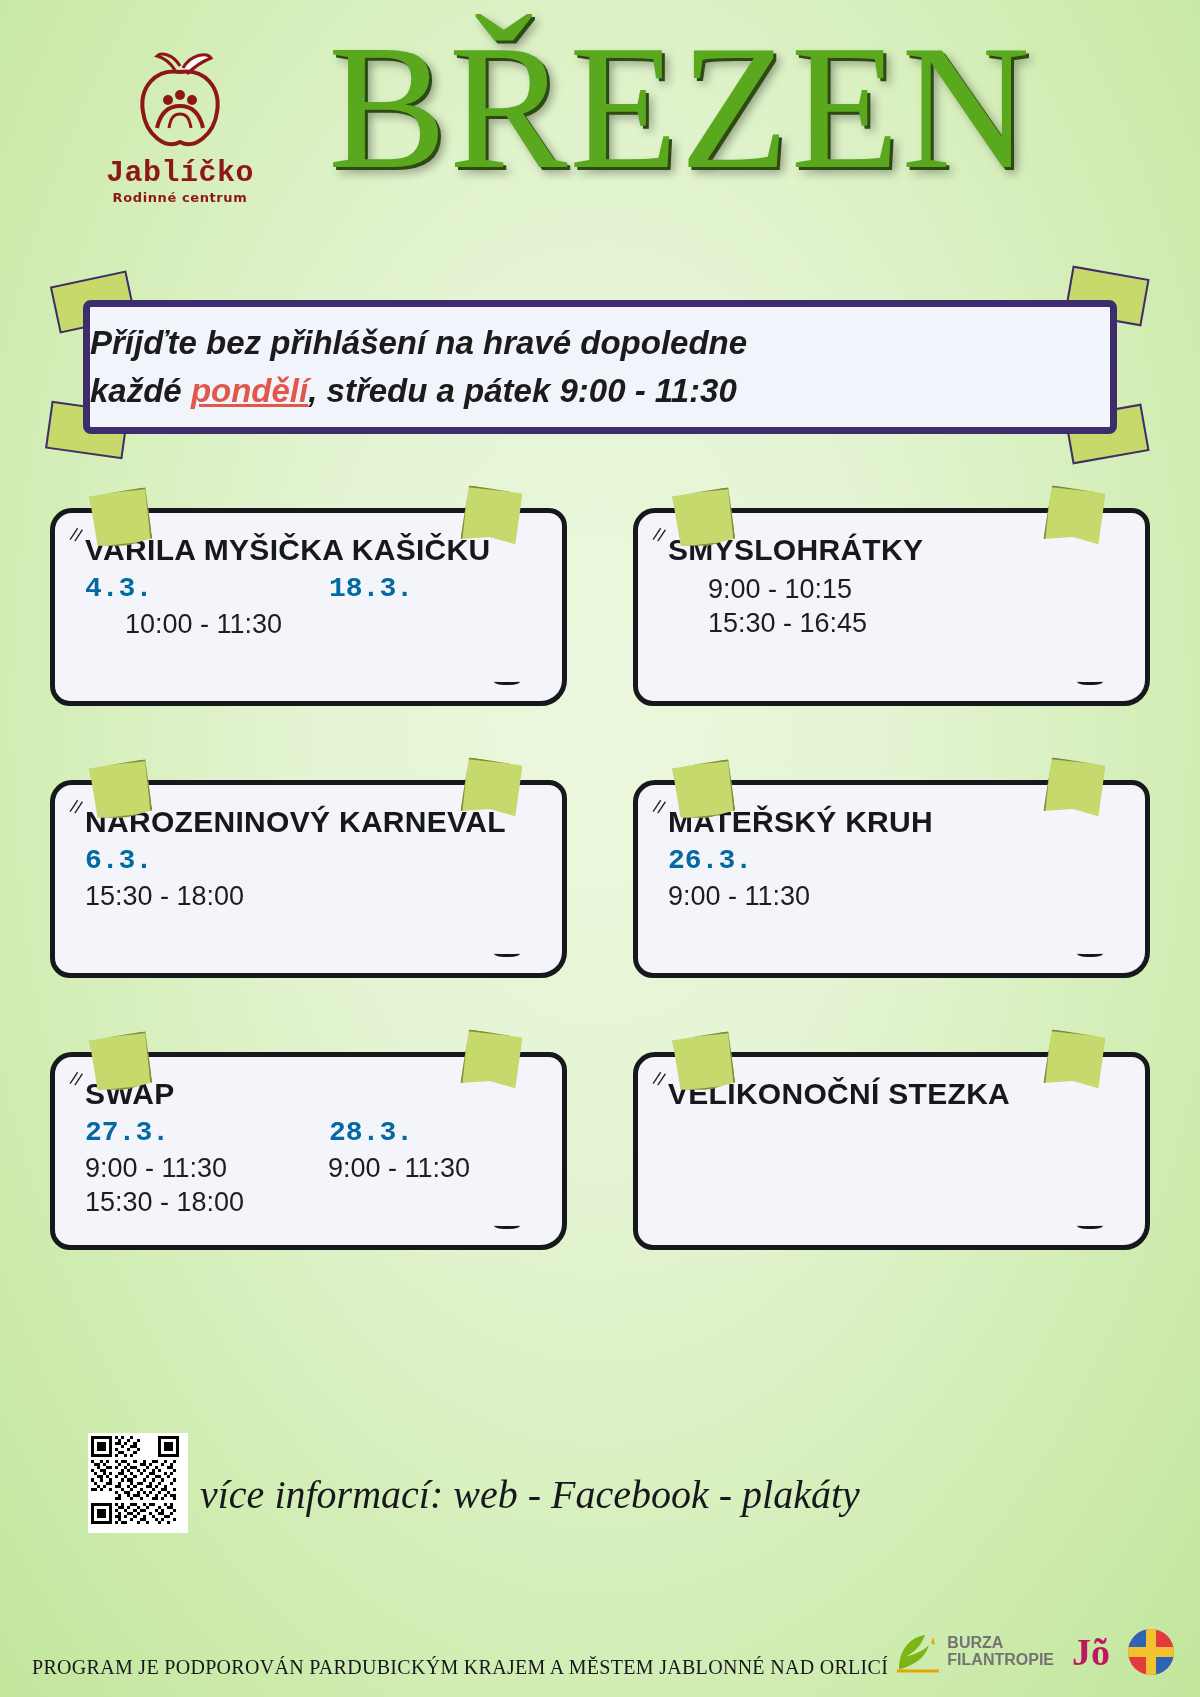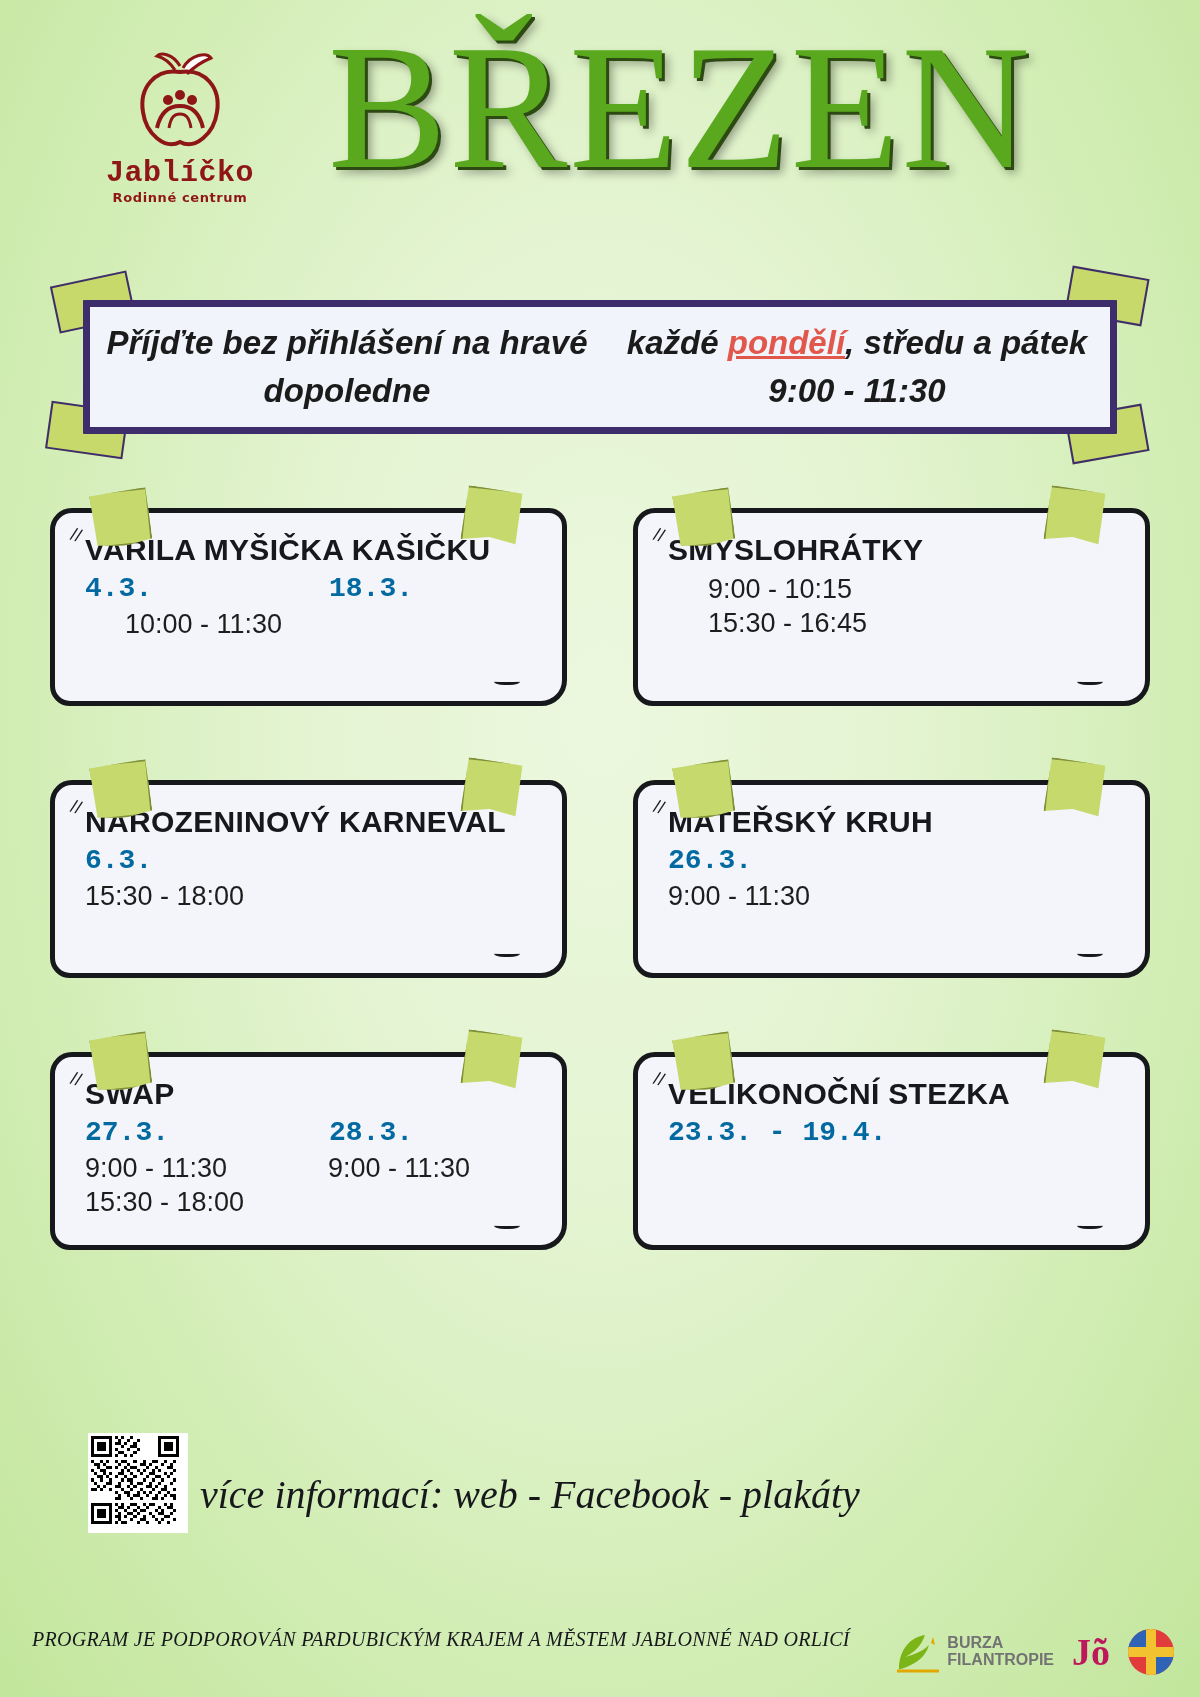--- a/index.html
+++ b/index.html
@@ -73,24 +73,24 @@
     height: 190px;
   }
   .banner {
     position: absolute;
     left: 35px;
     right: 35px;
     top: 28px;
     bottom: 28px;
     background: #f2f4fb;
     border: 7px solid #3e2d6d;
-    border-radius: 1px;
+    border-radius: 8px;
     display: flex;
-    flex-direction: row;
-    align-items: center;
+    flex-direction: column;
+    align-items: flex-start;
     justify-content: center;
   }
   .banner-line {
     font-style: italic;
     font-weight: bold;
     font-size: 33px;
     color: #1b1b1b;
     line-height: 1.45;
     text-align: center;
   }
@@ -216,26 +216,25 @@
     left: 200px;
     top: 74px;
     font-family: "Liberation Serif", serif;
     font-style: italic;
     font-size: 40px;
     color: #16181c;
   }
   .support-line {
     position: absolute;
     left: 32px;
-    bottom: 46px;
+    bottom: 18px;
     font-family: "Liberation Serif", serif;
     font-size: 20px;
     letter-spacing: .3px;
     color: #16181c;
-    font-style: italic;
   }
   .sponsors {
     position: absolute;
     right: 26px;
     bottom: 22px;
     display: flex;
     align-items: center;
     gap: 18px;
   }
   .sp-burza {
@@ -408,23 +407,20 @@
       </div>
     </div>
   </div>
 
   <div class="card-wrap">
     <div class="note left"></div>
     <div class="note right"></div>
     <div class="card">
       <div class="card-corner">//</div>
       <div class="card-title">VELIKONOČNÍ STEZKA</div>
-      <div class="dates">
-        <span class="d single">23.3. - 19.4.</span>
-      </div>
     </div>
   </div>
 
 </div>
 
 <div class="footer">
 
   <div class="qr">
     <svg width="88" height="88" viewBox="0 0 29 29" shape-rendering="crispEdges">
       <rect width="29" height="29" fill="#fff"></rect>

